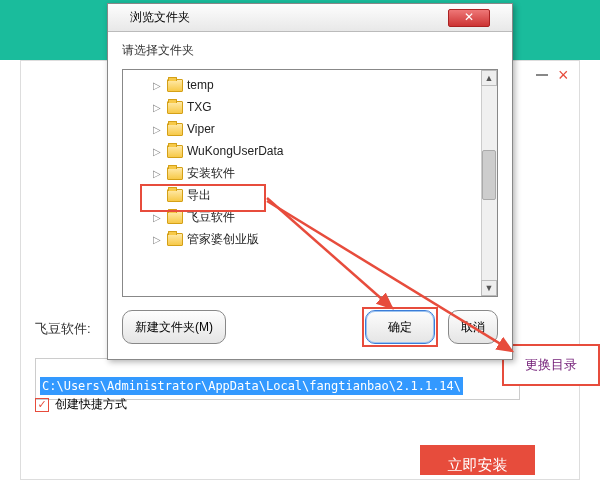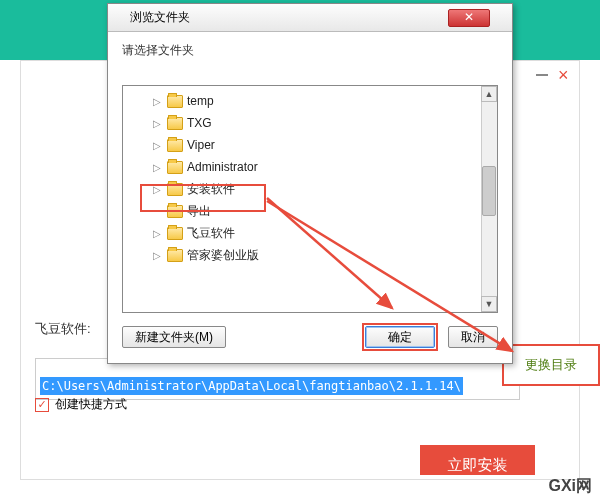--- a/index.html
+++ b/index.html
@@ -5,47 +5,47 @@
 * { box-sizing: border-box; margin: 0; padding: 0; }
 body { font-family: "Microsoft YaHei", sans-serif; font-size: 12px; background: #fff; width: 600px; height: 501px; overflow: hidden; position: relative; }
 .teal-bg { position: absolute; top: 0; left: 0; width: 600px; height: 60px; background: #1abc9c; }
 .installer-panel { position: absolute; top: 60px; left: 20px; width: 560px; height: 420px; background: #fff; border: 1px solid #ddd; }
 .win-controls { position: absolute; top: 68px; right: 28px; display: flex; gap: 10px; }
 .win-min { width: 12px; height: 2px; background: #888; margin-top: 6px; }
 .win-close { width: 14px; height: 14px; color: #e74c3c; font-size: 18px; line-height: 14px; }
 .install-loc-label { position: absolute; top: 320px; left: 35px; font-size: 13px; color: #333; }
 .install-path-box { position: absolute; top: 358px; left: 35px; width: 485px; height: 24px; border: 1px solid #ccc; padding: 20px 4px; overflow: hidden; white-space: nowrap; }
 .install-path-text { background: #3399ff; color: #fff; padding: 2px 2px; font-family: "SimSun", monospace; font-size: 12px; }
-.change-dir-btn { position: absolute; top: 344px; right: 0px; width: 98px; height: 42px; border: 2px solid #e74c3c; background: #fff; color: #4d7c0f; font-size: 13px; text-align: center; line-height: 38px; }
+.change-dir-btn { position: absolute; top: 344px; right: 0px; width: 98px; height: 42px; border: 2px solid #e74c3c; background: #fff; color: #701a75; font-size: 13px; text-align: center; line-height: 38px; }
 .shortcut-row { position: absolute; top: 396px; left: 35px; display: flex; align-items: center; gap: 6px; }
 .shortcut-chk { width: 14px; height: 14px; border: 1px solid #e74c3c; display: inline-flex; align-items: center; justify-content: center; color: #e74c3c; font-size: 11px; }
 .install-now-btn { position: absolute; top: 445px; left: 420px; width: 115px; height: 30px; background: #e74c3c; color: #fff; font-size: 15px; text-align: center; line-height: 40px; }
 .watermark { position: absolute; bottom: 4px; right: 8px; text-align: right; font-size: 12px; color: #666; }
 .watermark .big { font-size: 16px; font-weight: bold; color: #444; }
 
 .dialog { position: absolute; top: 3px; left: 107px; width: 406px; background: #fff; border: 1px solid #888; box-shadow: 2px 2px 6px rgba(0,0,0,0.3); }
 .dlg-title { height: 28px; background: linear-gradient(#fdfdfd, #e8e8e8); border-bottom: 1px solid #bbb; display: flex; align-items: center; padding: 0 22px; font-size: 12px; }
 .dlg-title-text { flex: 1; }
 .dlg-close { width: 42px; height: 18px; background: linear-gradient(#e77, #c33); border: 1px solid #a22; border-radius: 2px; color: #fff; font-size: 12px; text-align: center; line-height: 15px; }
 .dlg-body { padding: 10px 14px 12px 14px; }
-.dlg-instruction { font-size: 12px; color: #333; margin-bottom: 26px; }
+.dlg-instruction { font-size: 12px; color: #333; margin-bottom: 10px; }
 .tree-box { border: 1px solid #888; height: 228px; padding: 4px 2px; overflow: hidden; position: relative; }
 .tree-scroll { position: absolute; right: 0; top: 0; width: 16px; height: 100%; background: #f0f0f0; border-left: 1px solid #ccc; }
 .scroll-thumb { position: absolute; right: 1px; top: 80px; width: 14px; height: 50px; background: #cdcdcd; border: 1px solid #aaa; border-radius: 2px; }
 .scroll-arrow { position: absolute; right: 0; width: 16px; height: 16px; background: #eee; border: 1px solid #bbb; text-align: center; font-size: 9px; line-height: 14px; color: #555; }
 .scroll-arrow.up { top: 0; }
 .scroll-arrow.down { bottom: 0; }
 .tree-item { display: flex; align-items: center; height: 22px; padding-left: 28px; font-size: 12px; color: #222; gap: 4px; }
 .tree-item .expander { width: 10px; color: #888; font-size: 10px; }
 .folder-icon { width: 16px; height: 13px; background: linear-gradient(#ffe9a8, #f7c948); border: 1px solid #d4a017; border-radius: 1px; position: relative; }
 .folder-icon::before { content: ""; position: absolute; top: -3px; left: 0; width: 7px; height: 3px; background: #f7c948; border: 1px solid #d4a017; border-bottom: none; border-radius: 1px 1px 0 0; }
 .tree-item.highlighted { position: relative; }
 .red-box-1 { position: absolute; border: 2px solid #e74c3c; pointer-events: none; }
 .dlg-buttons { display: flex; align-items: center; margin-top: 10px; gap: 10px; }
-.dlg-btn { height: 22px; padding: 0 12px; background: linear-gradient(#fdfdfd, #e5e5e5); border: 1px solid #888; border-radius: 2px; font-size: 12px; }
+.dlg-btn { height: 34px; padding: 0 12px; background: linear-gradient(#fdfdfd, #e5e5e5); border: 1px solid #888; border-radius: 10px; font-size: 12px; }
 .dlg-btn.ok { border: 1px solid #3b7dd8; box-shadow: 0 0 0 1px #9cc3f0 inset; }
 .spacer { flex: 1; }
 .red-box-ok { border: 2px solid #e74c3c; padding: 1px; }
 
 .arrow { position: absolute; pointer-events: none; }
 </style>
 </head>
 <body>
 
 <div class="teal-bg"></div>
@@ -66,21 +66,20 @@
 <div class="change-dir-btn">更换目录</div>
 
 <div class="shortcut-row">
   <span class="shortcut-chk">✓</span>
   <span>创建快捷方式</span>
 </div>
 
 <div class="install-now-btn">立即安装</div>
 
 <div class="watermark">
-  <div class="big">GXi网</div>
 </div>
 
 <div class="dialog">
   <div class="dlg-title">
     <span class="dlg-title-text">浏览文件夹</span>
     <div class="dlg-close">✕</div>
   </div>
   <div class="dlg-body">
     <div class="dlg-instruction">请选择文件夹</div>
     <div class="tree-box">
@@ -95,21 +94,21 @@
         <span>TXG</span>
       </div>
       <div class="tree-item">
         <span class="expander">▷</span>
         <span class="folder-icon"></span>
         <span>Viper</span>
       </div>
       <div class="tree-item">
         <span class="expander">▷</span>
         <span class="folder-icon"></span>
-        <span>Administrator</span>
+        <span>WuKongUserData</span>
       </div>
       <div class="tree-item highlighted">
         <span class="expander">▷</span>
         <span class="folder-icon"></span>
         <span>安装软件</span>
       </div>
       <div class="tree-item">
         <span class="expander"></span>
         <span class="folder-icon"></span>
         <span>导出</span>

